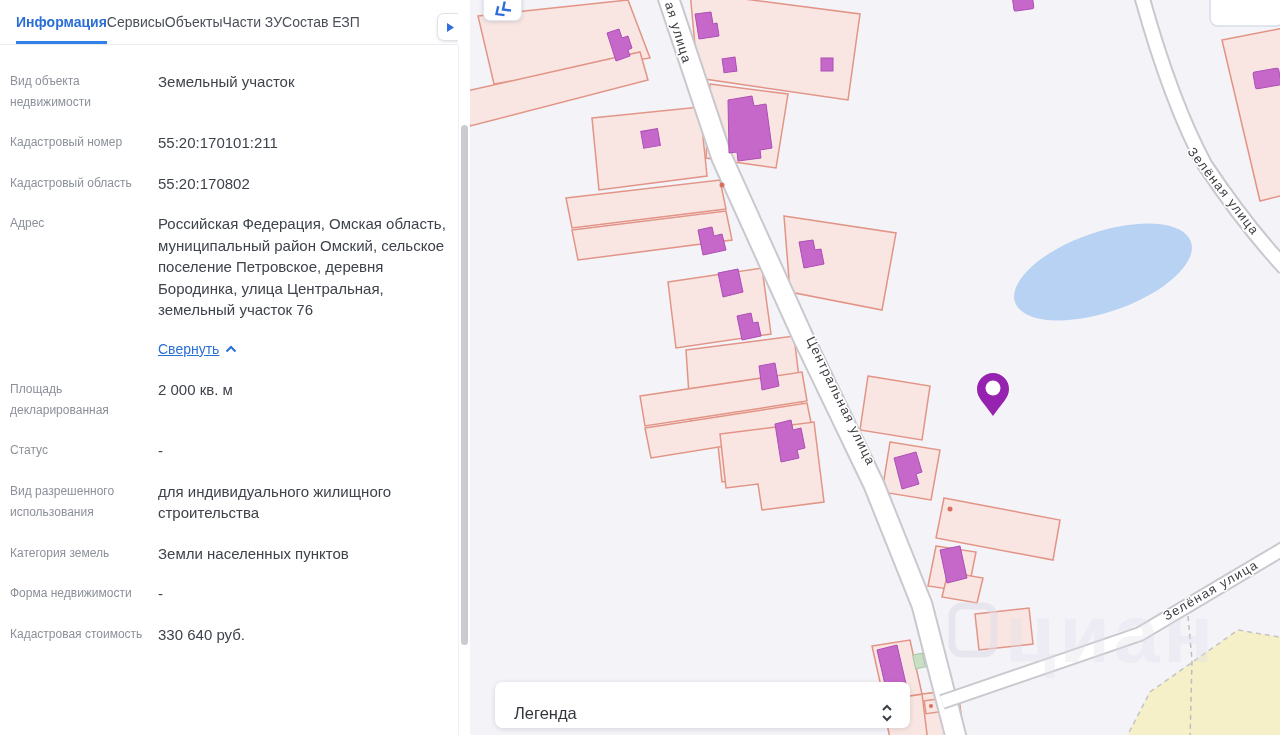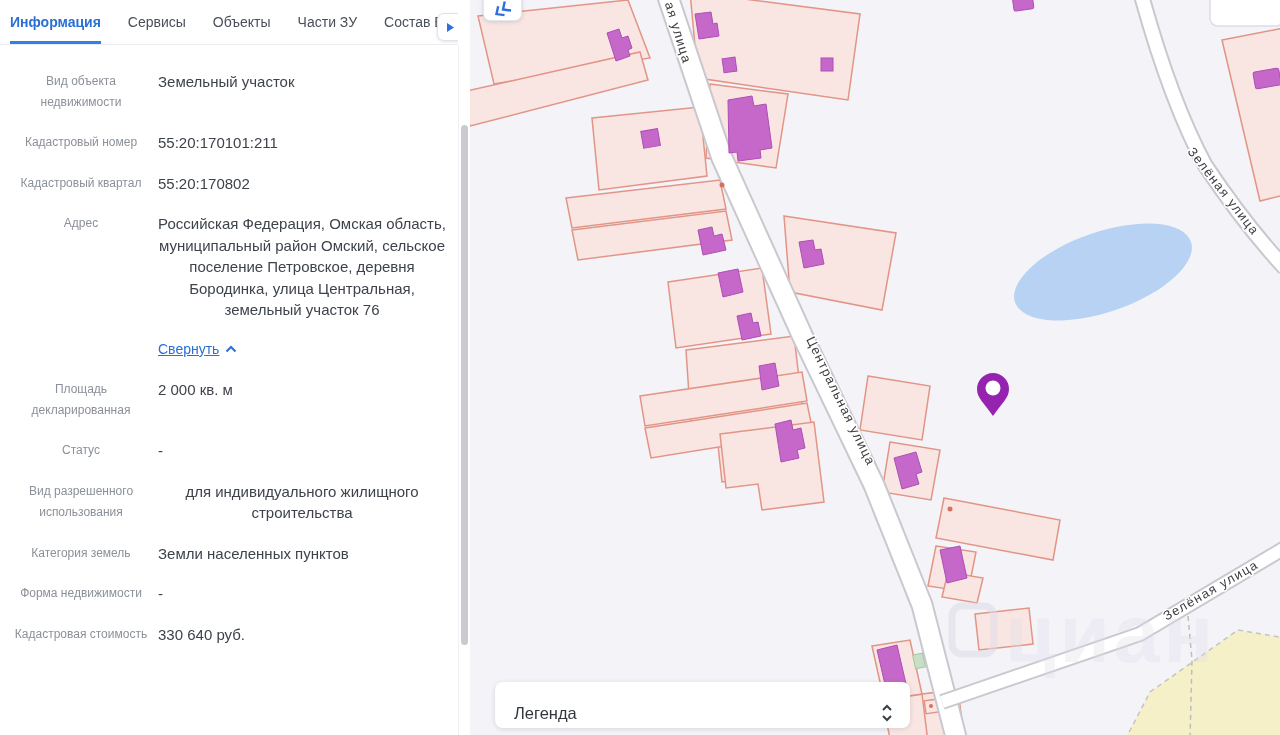--- a/index.html
+++ b/index.html
@@ -10,29 +10,29 @@
     --watermark-gray:#dedce8;
   }
   *{box-sizing:border-box;margin:0;padding:0}
   html,body{width:1280px;height:735px;overflow:hidden;background:#fff;
     font-family:"Liberation Sans","DejaVu Sans",sans-serif;}
   .app{position:relative;width:1280px;height:735px;}
 
   
   .panel{position:absolute;left:0;top:0;width:470px;height:735px;background:#fff;z-index:5;}
   .tabs{position:relative;height:45px;border-bottom:1px solid #ececf0;display:flex;
-    align-items:stretch;column-gap:27px;padding-left:10px;width:458px;overflow:hidden;white-space:nowrap;}
+    align-items:stretch;padding-left:16px;width:458px;overflow:hidden;white-space:nowrap;}
   .tab{display:inline-flex;align-items:center;font-size:14px;color:#4a4f58;cursor:pointer;
     border-bottom:3px solid transparent;padding-top:2px;flex:0 0 auto;}
   .tab.active{color:var(--accent);border-bottom-color:#2f80e8;font-weight:bold;}
   .tab-scroll{position:absolute;left:437px;top:13px;width:27px;height:28px;background:#fff;
     border:1px solid #e0e4e9;border-radius:7px;box-shadow:0 1px 3px rgba(40,60,90,.15);
     display:flex;align-items:center;justify-content:center;cursor:pointer;}
   .fields{padding:26px 12px 0 10px;width:458px;}
-  .row{display:flex;margin-bottom:19px;text-align:center;}
+  .row{display:flex;margin-bottom:19px;}
   .row .lbl{flex:0 0 148px;font-size:12px;line-height:21px;color:var(--label-gray);padding-right:6px;}
   .row .val{font-size:15px;line-height:21.5px;color:var(--value-dark);}
   .addr-link{margin-top:18px;display:flex;align-items:center;gap:6px;}
   .addr-link a{font-size:14px;color:var(--accent);text-decoration:underline;cursor:pointer;}
   .scrollbar{position:absolute;right:0;top:45px;bottom:0;width:12px;border-left:1px solid #f0f0f2;}
   .scroll-thumb{position:absolute;left:2px;top:80px;width:7px;height:520px;border-radius:4px;background:#c9cbd0;}
 
   
   .map{position:absolute;left:470px;top:0;width:810px;height:735px;background:var(--map-bg);overflow:hidden;}
   .map svg.mapcanvas{position:absolute;left:0;top:0;}
@@ -73,21 +73,21 @@
     <div class="fields">
       <div class="row">
         <div class="lbl">Вид объекта недвижимости</div>
         <div class="val">Земельный участок</div>
       </div>
       <div class="row">
         <div class="lbl">Кадастровый номер</div>
         <div class="val">55:20:170101:211</div>
       </div>
       <div class="row">
-        <div class="lbl">Кадастровый квартал</div>
+        <div class="lbl">Кадастровый область</div>
         <div class="val">55:20:170802</div>
       </div>
       <div class="row">
         <div class="lbl">Адрес</div>
         <div class="val">
           <span>Российская Федерация, Омская область, муниципальный район Омский, сельское поселение Петровское, деревня Бородинка, улица Центральная, земельный участок 76</span>
           <div class="addr-link">
             <a>Свернуть</a>
             <svg width="12" height="8" viewBox="0 0 12 8">
               <path d="M1.5,6.5 L6,2 L10.5,6.5" fill="none" stroke="#2a6fd6" stroke-width="2"></path>

